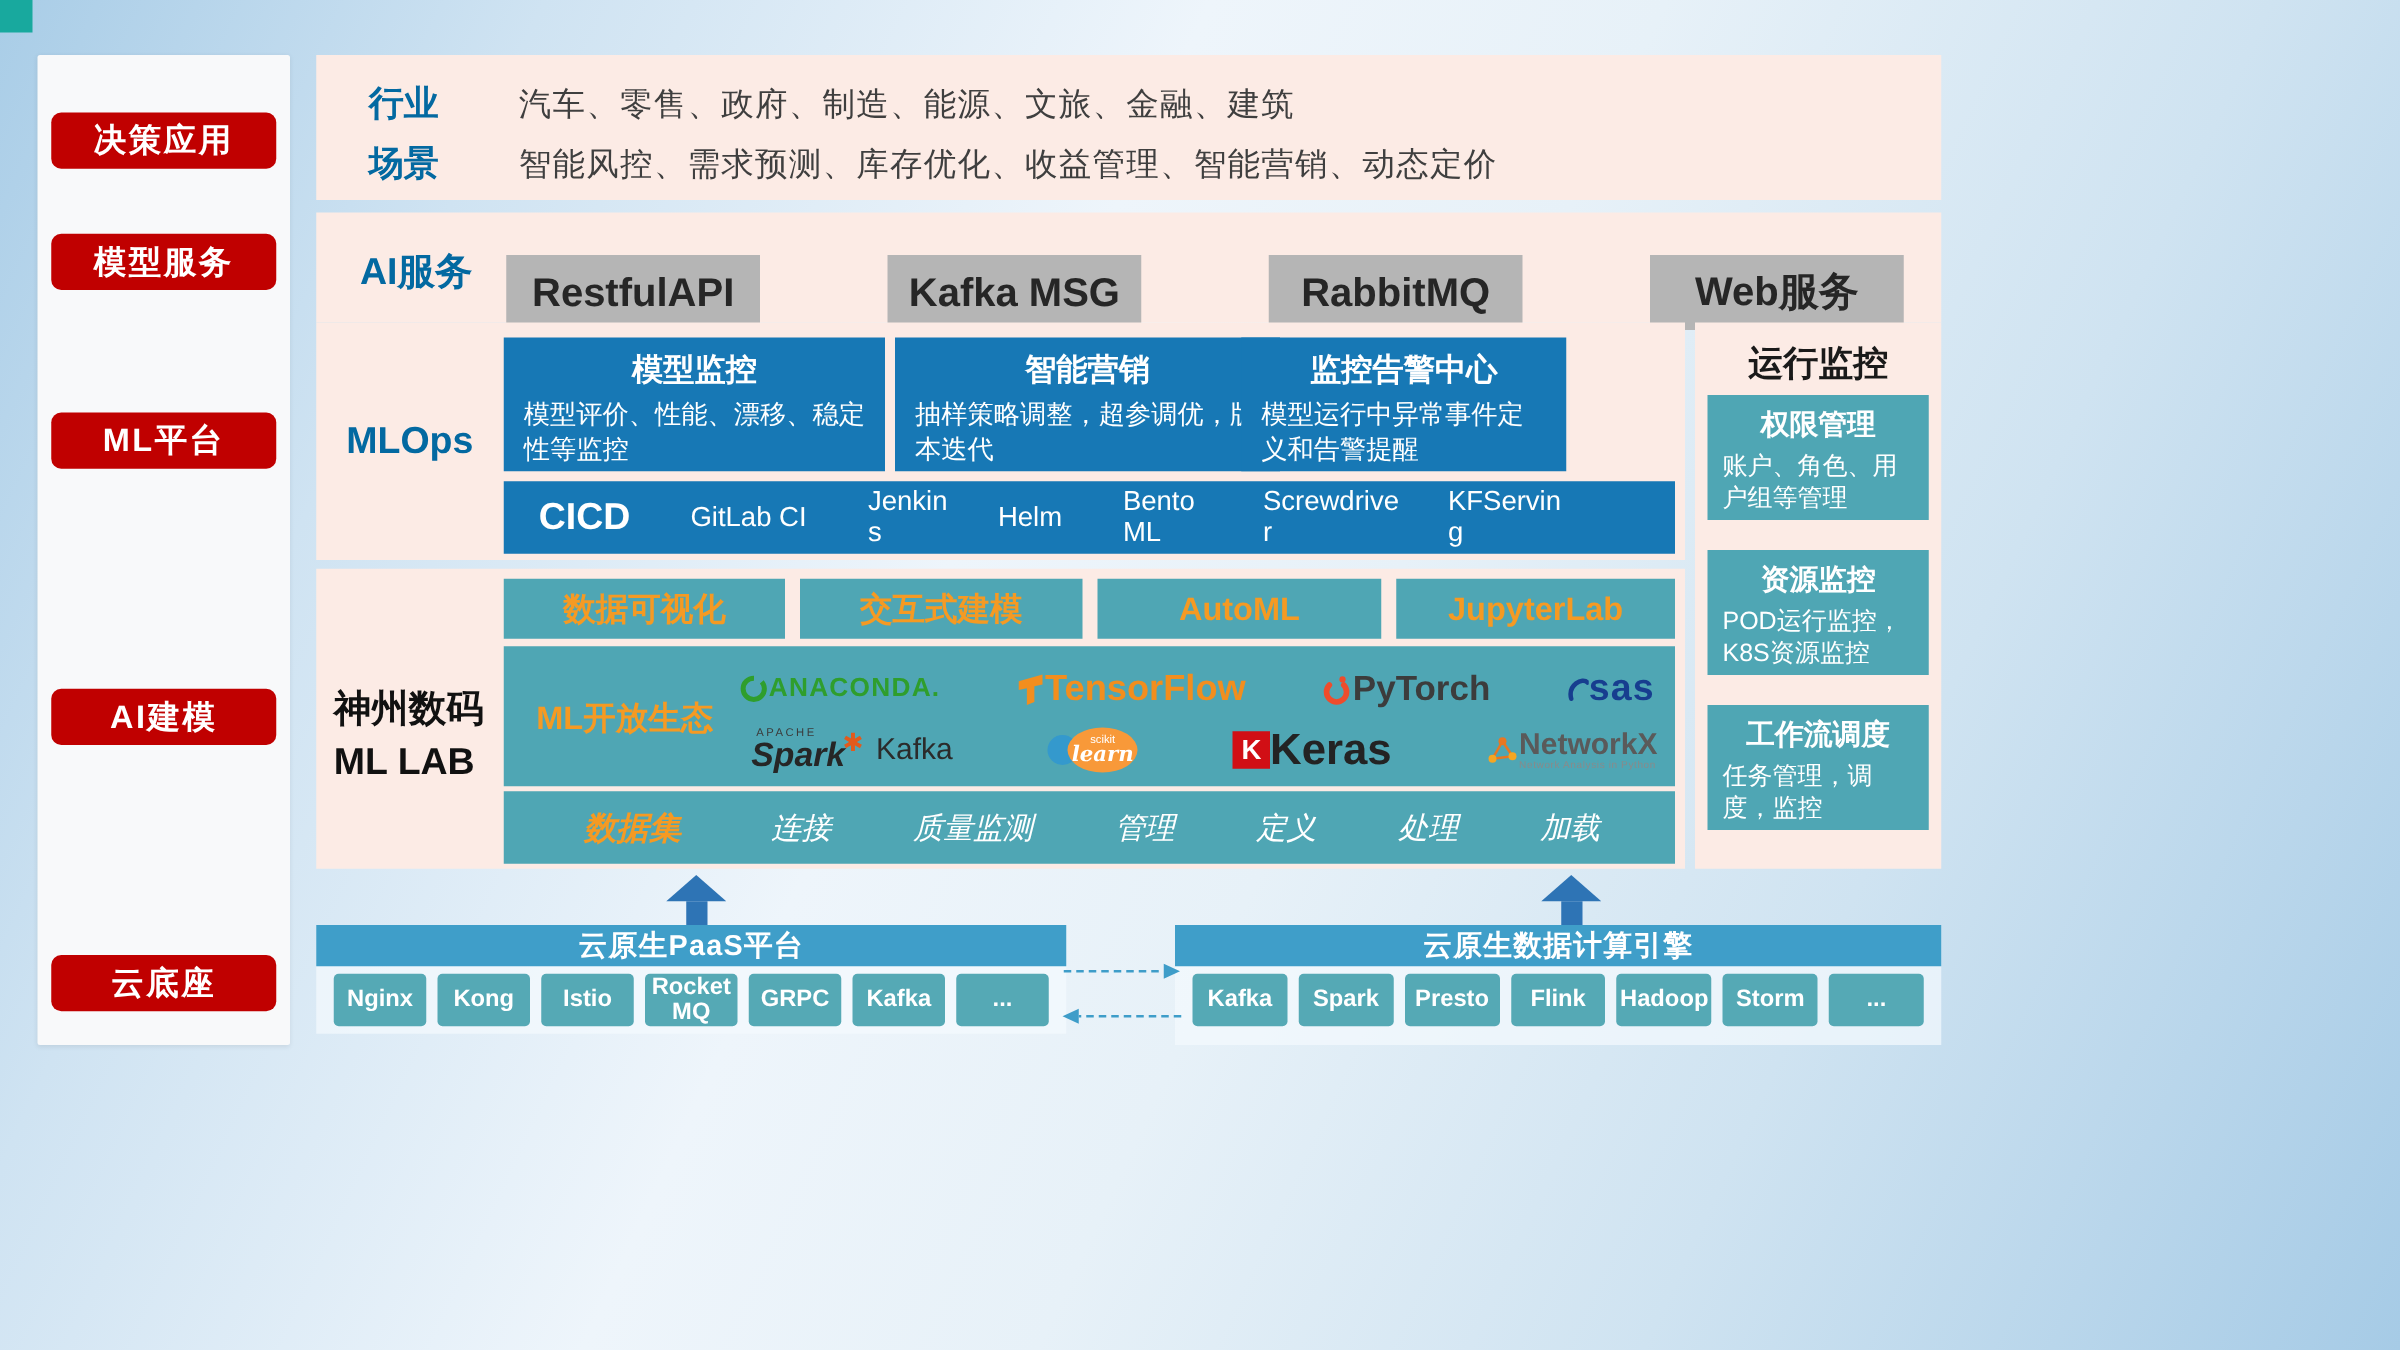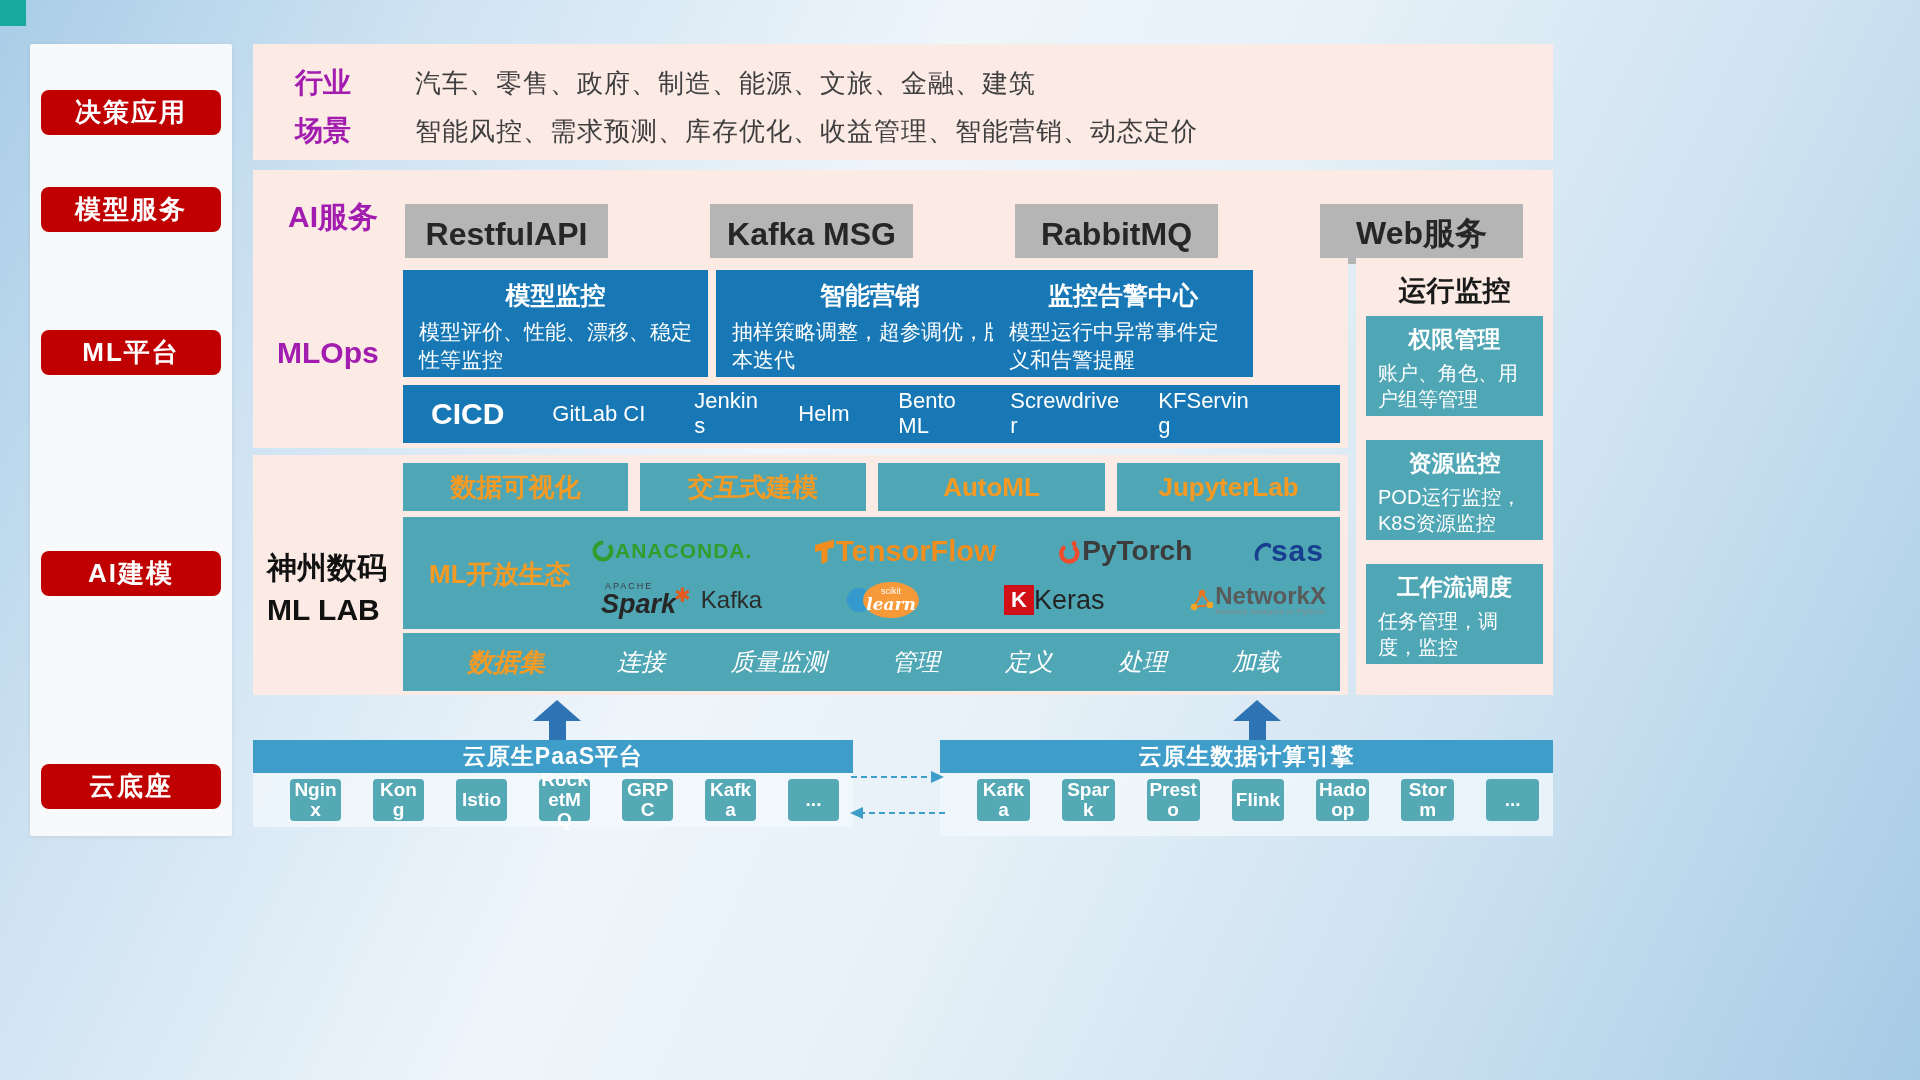--- a/index.html
+++ b/index.html
@@ -13,21 +13,21 @@
   .sidebar{left:30px;top:44px;width:202px;height:792px;background:#f8f9fa;border-radius:2px;box-shadow:0 1px 4px rgba(0,0,0,.08);}
   .redbtn{position:absolute;left:11px;width:180px;height:45px;background:#c00000;border-radius:8px;
     color:#fff;font-weight:bold;font-size:26px;display:flex;align-items:center;justify-content:center;letter-spacing:2px;}
   
   .panel{background:#fcebe5;}
   .row1{left:253px;top:44px;width:1300px;height:116px;}
   .row2{left:253px;top:170px;width:1300px;height:88px;}
   .row3{left:253px;top:258px;width:1095px;height:190px;}
   .rightpanel{left:1356px;top:258px;width:197px;height:437px;}
   .row4{left:253px;top:455px;width:1095px;height:240px;}
-  .blk-label{font-weight:bold;color:#a21caf;}
+  .blk-label{font-weight:bold;color:#0369a1;}
   
   .r1-label{left:42px;font-size:28px;}
   .r1-text{left:162px;font-size:26px;color:#3f3f3f;letter-spacing:1px;white-space:nowrap;}
   
   .r2-label{left:35px;top:27px;font-size:30px;}
   .graybtn{position:absolute;top:34px;width:203px;height:60px;background:#b5b5b5;
     display:flex;align-items:center;justify-content:center;font-size:32px;font-weight:bold;color:#262626;}
   
   .mlops-label{left:24px;top:78px;font-size:30px;}
   .bluecard{position:absolute;top:12px;height:107px;background:#1778b5;color:#fff;}
@@ -59,36 +59,36 @@
   .apache-sup{font-size:9px;color:#3b3b3b;letter-spacing:2px;margin-left:4px;}
   .spark-main{display:flex;align-items:flex-start;}
   .spark-text{font-size:27px;font-weight:bold;font-style:italic;color:#262626;}
   .spark-star{color:#e25a1c;font-size:20px;margin-left:-2px;margin-top:-6px;}
   .mllib-text{font-size:24px;color:#2b2b2b;margin-left:10px;font-weight:500;}
   .skl-blue{width:24px;height:24px;border-radius:50%;background:#3499cd;display:inline-block;}
   .skl-orange{width:56px;height:36px;border-radius:50%;background:#f89939;margin-left:-8px;display:flex;flex-direction:column;align-items:center;justify-content:center;line-height:1;}
   .skl-sup{font-size:9px;color:#fff;}
   .skl-main{font-size:17px;color:#fff;font-style:italic;font-weight:bold;font-family:"DejaVu Serif",serif;}
   .keras-k{width:30px;height:30px;background:#d10f15;color:#fff;font-weight:bold;font-size:22px;display:flex;align-items:center;justify-content:center;}
-  .keras-text{color:#232323;font-weight:400;font-size:27px;}
+  .keras-text{color:#232323;font-weight:700;font-size:35px;}
   .nx-col{display:flex;flex-direction:column;line-height:1.05;}
   .nx-text{color:#5a5a5a;font-weight:bold;font-size:24px;}
   .nx-sub{color:#8a8a8a;font-size:8px;letter-spacing:.5px;}
   .dataset{left:150px;top:178px;width:937px;height:58px;background:#4fa6b4;display:flex;align-items:center;font-style:italic;}
   .ds-label{font-size:26px;font-weight:bold;color:#f59a23;margin-left:64px;}
   .ds-items{display:flex;justify-content:space-between;flex:1;margin:0 60px 0 72px;}
   .ds-items span{color:#fff;font-size:24px;}
   
   .cloudpanel{background:rgba(244,250,253,.72);}
   .paas{left:253px;top:740px;width:600px;height:87px;}
   .engine{left:940px;top:740px;width:613px;height:96px;}
   .cloudhead{height:33px;background:#3f9ec9;color:#fff;font-weight:bold;font-size:23px;display:flex;align-items:center;justify-content:center;letter-spacing:1px;}
   .chips{display:flex;gap:9px;padding:6px 14px 0 14px;}
   .chip{flex:1;height:42px;background:#55a9b5;border-radius:4px;color:#fff;font-weight:bold;font-size:19px;
-    display:flex;align-items:center;justify-content:center;text-align:center;line-height:1.05;word-break:break-all;padding:0 2px;margin-left:23px;}
+    display:flex;align-items:center;justify-content:center;text-align:center;line-height:1.05;word-break:break-all;padding:0 2px;}
   
   .block-arrow{width:48px;height:40px;}
   .block-arrow .head{width:0;height:0;border-left:24px solid transparent;border-right:24px solid transparent;border-bottom:21px solid #2e74b5;}
   .block-arrow .stem{width:17px;height:19px;background:#2e74b5;margin:0 auto;}
 </style>
 </head>
 <body>
 
 <div class="stage">
 

